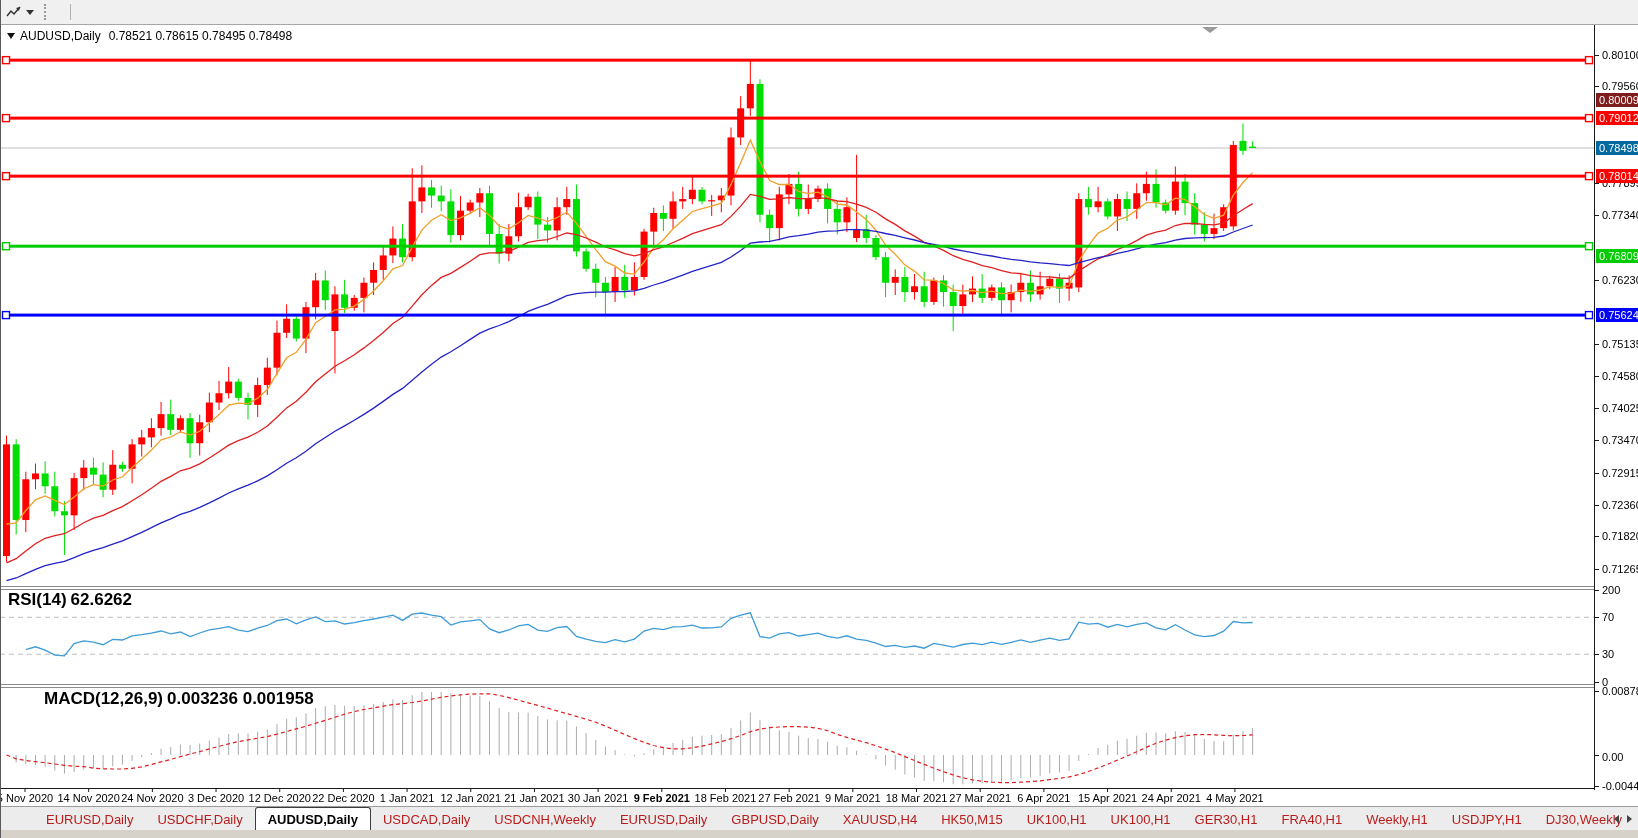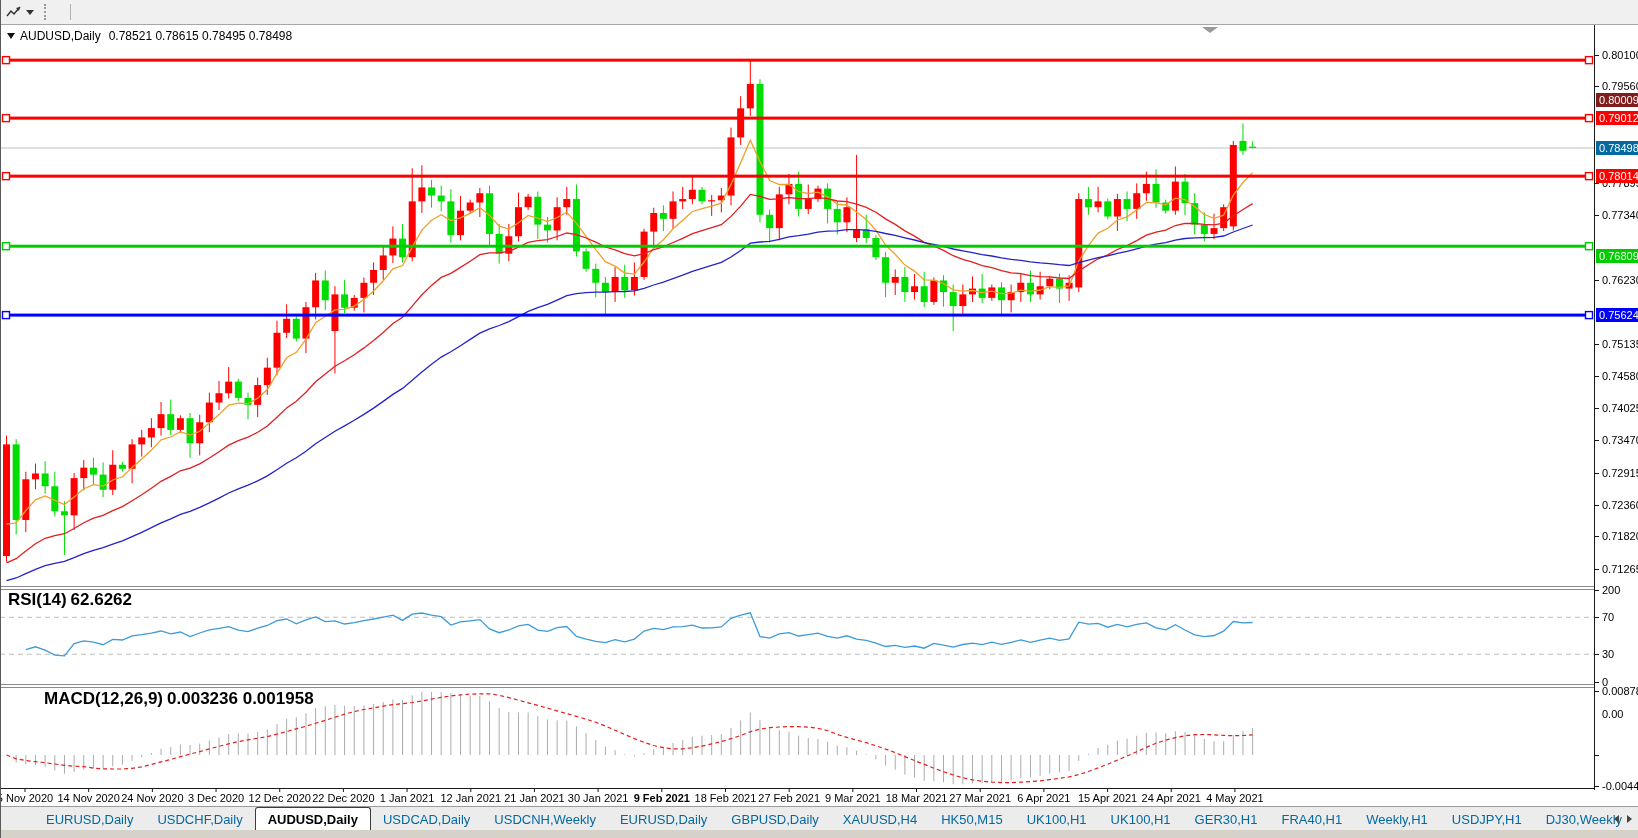--- a/index.html
+++ b/index.html
@@ -25,21 +25,21 @@
   .axis-col{position:absolute;left:1594px;top:24px;width:44px;height:766px;background:#fff;border-left:1px solid #1a1a1a;z-index:5;}
   .tickmark{position:absolute;left:0;width:4px;height:1px;background:#1a1a1a;}
   .ticklabel{position:absolute;left:7px;font-size:11px;color:#000;white-space:nowrap;}
   .badge{position:absolute;left:1px;right:0;height:14px;font-size:11px;line-height:14px;padding-left:3px;white-space:nowrap;z-index:6;}
   
   .date-row{position:absolute;left:0;top:791px;width:1594px;height:15px;z-index:10;}
   .date-label{position:absolute;top:1px;transform:translateX(-50%);font-size:11px;color:#000;white-space:nowrap;}
   
   .tabbar{position:absolute;left:0;top:806px;width:1638px;height:24px;background:#ececec;border-top:1px solid #9c9c9c;display:flex;align-items:stretch;z-index:20;}
   .tabs{display:flex;align-items:stretch;padding-left:34px;overflow:hidden;}
-  .tab{font-size:13px;color:#0369a1;display:flex;align-items:center;padding:0 12px;white-space:nowrap;cursor:default;}
+  .tab{font-size:13px;color:#b91c1c;display:flex;align-items:center;padding:0 12px;white-space:nowrap;cursor:default;}
   .tab.active{background:#fff;color:#000;font-weight:bold;border:1px solid #3c3c3c;border-bottom:none;border-radius:3px 3px 0 0;margin-top:0px;}
   .tab-sep{width:1px;height:12px;background:#b8b8b8;align-self:center;}
   .tab-scroll{position:absolute;right:6px;top:0;height:24px;display:flex;align-items:center;gap:8px;}
   .arr-left{width:0;height:0;border-top:4px solid transparent;border-bottom:4px solid transparent;border-right:5px solid #444;}
   .arr-right{width:0;height:0;border-top:4px solid transparent;border-bottom:4px solid transparent;border-left:5px solid #444;}
   .statusbar{position:absolute;left:0;top:830px;width:1638px;height:8px;background:#d6d2ca;z-index:20;}
 </style>
 </head>
 <body>
 
@@ -560,21 +560,21 @@
       <div class="ticklabel" style="top: 559.5px;">200</div>
       <div class="tickmark" style="top: 593.25px;"></div>
       <div class="ticklabel" style="top: 587.25px;">70</div>
       <div class="tickmark" style="top: 630.25px;"></div>
       <div class="ticklabel" style="top: 624.25px;">30</div>
       <div class="tickmark" style="top: 658px;"></div>
       <div class="ticklabel" style="top: 652px;">0</div>
       <div class="tickmark" style="top: 666.891px;"></div>
       <div class="ticklabel" style="top: 660.891px;">0.008782</div>
       <div class="tickmark" style="top: 731px;"></div>
-      <div class="ticklabel" style="top: 684px;">0.00</div>
+      <div class="ticklabel" style="top: 727px;">0.00</div>
       <div class="tickmark" style="top: 762px;"></div>
       <div class="ticklabel" style="top: 756px;">-0.004451</div>
       <div class="badge" style="top: 29.1512px; background: #7f1d1d; color: rgb(255, 255, 255); margin-top: 40px;">0.80009</div>
       <div class="badge" style="top: 87.1163px; background: rgb(255, 0, 0); color: rgb(255, 255, 255);">0.79012</div>
       <div class="badge" style="top: 145.14px; background: rgb(255, 0, 0); color: rgb(255, 255, 255);">0.78014</div>
       <div class="badge" style="top: 225px; background: rgb(0, 204, 0); color: rgb(255, 255, 255);">0.76809</div>
       <div class="badge" style="top: 284.093px; background: rgb(0, 0, 255); color: rgb(255, 255, 255);">0.75624</div>
       <div class="badge" style="top: 117px; background: #0369a1; color: rgb(255, 255, 255);">0.78498</div>
     </div>
   <div class="date-row" id="date-row">

